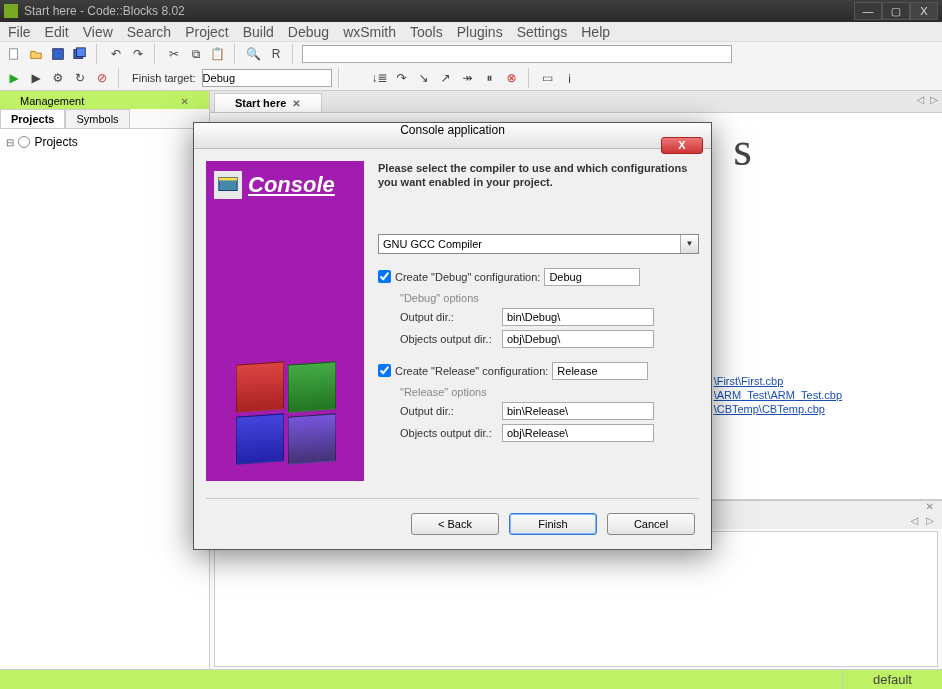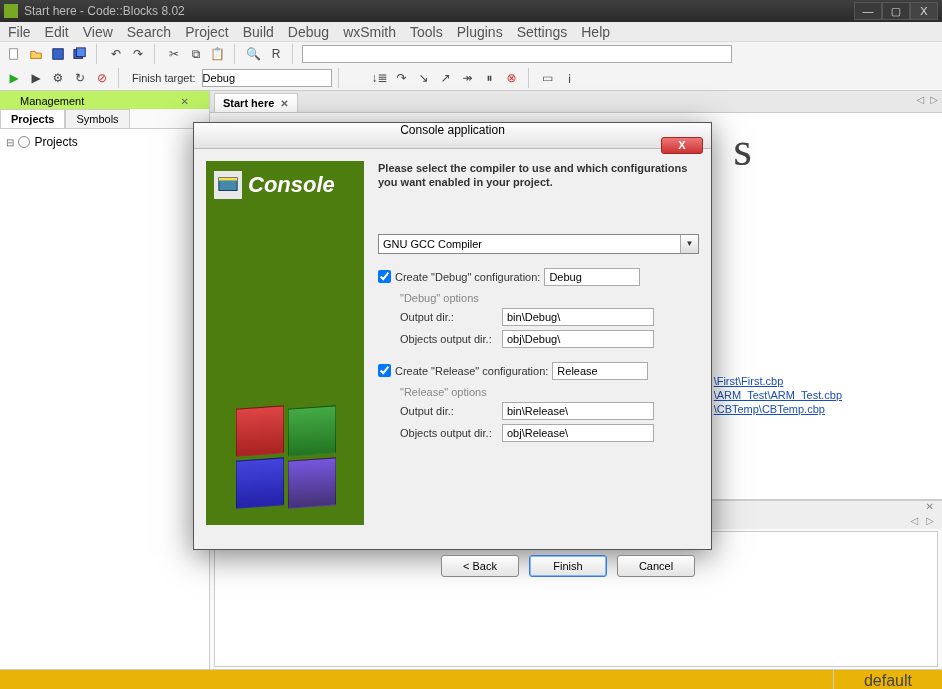--- a/index.html
+++ b/index.html
@@ -32,41 +32,41 @@
 .mgmt-tabs { display:flex; font-size:11px; }
 .mgmt-tab { padding:3px 10px; border:1px solid #ccc; border-bottom:none; background:#f2f2f2; }
 .mgmt-tab.active { background:#fff; font-weight:bold; }
 .mgmt-body { flex:1; background:#fff; border-top:1px solid #ccc; padding:6px; font-size:12px; }
 .tree-item { display:flex; align-items:center; gap:4px; }
 .tree-item .exp { color:#666; font-size:10px; }
 .tree-item .ws-icon { width:12px; height:12px; border:1px solid #888; border-radius:50%; }
 
 .main { flex:1; display:flex; flex-direction:column; min-width:0; }
 .editor-tabs { height:22px; display:flex; align-items:flex-end; padding-left:4px; background:#e8e8e8; border-bottom:1px solid #ccc; position:relative;}
-.editor-tab { font-size:11px; font-weight:bold; padding:3px 8px; background:#fff; border:1px solid #ccc; border-bottom:none; display:flex; align-items:center; gap:6px;}
+.editor-tab { font-size:11px; font-weight:bold; padding:3px 20px; background:#fff; border:1px solid #ccc; border-bottom:none; display:flex; align-items:center; gap:6px;}
 .editor-tab .x { font-size:10px; color:#666; }
 .editor-nav { position:absolute; right:4px; top:3px; font-size:10px; color:#888; display:flex; gap:6px; }
 .editor-body { flex:1; background:#fff; position:relative; overflow:hidden; }
 .start-s { position:absolute; right:190px; top:8px; font-size:48px; font-family:Georgia, serif; color:#444; }
 .recent-links { position:absolute; right:100px; top:260px; font-size:11px; }
 .recent-links a { display:block; color:#1a4fb3; text-decoration:underline; margin:2px 0; }
 
 .bottom-panel { height:170px; border-top:2px solid #ccc; display:flex; flex-direction:column; background:#fafafa; }
 .bottom-panel .hdr { height:14px; display:flex; font-size:10px; color:#888; justify-content:flex-end; padding:0 8px; gap:8px; background:#eee;}
 .bottom-panel .out { flex:1; background:#fff; font-family:"Courier New",monospace; font-size:12px; padding:4px 8px; color:#333; border:1px solid #ccc; margin:2px 4px;}
-.statusbar { height:20px; background:#eab308; border-top:1px solid #ccc; display:flex; font-size:16px; color:#444; }
+.statusbar { height:20px; background:#bef264; border-top:1px solid #ccc; display:flex; font-size:13px; color:#444; }
 .statusbar .cell { border-left:1px solid #ccc; padding:2px 30px; }
 .statusbar .spacer { flex:1; }
 
 
 .dialog { position:absolute; left:193px; top:122px; width:519px; height:428px; background:#f0f0f0; border:1px solid #555; box-shadow:0 6px 30px rgba(0,0,0,0.5); display:flex; flex-direction:column; }
 .dlg-title { height:26px; background:linear-gradient(#fdfdfd,#e3e3e3); border-bottom:1px solid #bbb; display:flex; align-items:center; font-size:12px; padding:0 8px;flex-direction:column; }
 .dlg-close { margin-left:auto; width:42px; height:18px; background:linear-gradient(#e77,#c33); border:1px solid #a22; border-radius:3px; color:#fff; text-align:center; font-size:11px; line-height:15px; font-weight:bold;}
 .dlg-body { flex:1; display:flex; padding:12px; gap:14px; }
-.dlg-side { width:158px; height:364px; background:#4d7c0f; color:#fff; position:relative; }
+.dlg-side { width:158px; height:320px; background:#a21caf; color:#fff; position:relative;text-decoration:underline; }
 .dlg-side .console-hdr { display:flex; align-items:center; gap:6px; padding:10px 8px; }
 .dlg-side .console-hdr .ic { width:28px; height:28px; background:#e8e8e8; display:flex; align-items:center; justify-content:center; }
 .dlg-side .console-hdr .txt { font-size:22px; font-weight:bold; font-style:italic; }
 .cubes { position:absolute; bottom:14px; left:24px; width:110px; height:110px; }
 .cube { position:absolute; width:48px; height:48px; transform:skewY(-4deg); border:1px solid rgba(0,0,0,0.3); }
 .cube.red { background:linear-gradient(#d44,#a22); left:6px; top:6px; }
 .cube.green { background:linear-gradient(#4a4,#272); left:58px; top:6px; }
 .cube.blue { background:linear-gradient(#44d,#22a); left:6px; top:58px; }
 .cube.purple { background:linear-gradient(#75d,#437); left:58px; top:58px; }
 
@@ -80,21 +80,21 @@
 .chk-row input[type=checkbox]{ width:13px; height:13px; }
 .chk-row .txtlbl { flex:0 0 auto; }
 .chk-row .txtval { border:1px solid #aaa; height:18px; width:96px; padding:0 4px; font-size:11px; background:#fff; }
 .opt-group { margin-left:22px; margin-bottom:10px; }
 .opt-group .grp-title { color:#888; margin-bottom:4px; }
 .field-row { display:flex; align-items:center; gap:6px; margin-bottom:4px; }
 .field-row .flbl { width:96px; }
 .field-row input { border:1px solid #aaa; height:18px; width:152px; padding:0 4px; font-size:11px; background:#fff; }
 .dlg-sep { height:1px; background:#ccc; margin:4px 12px; }
 .dlg-buttons { display:flex; justify-content:flex-end; gap:10px; padding:10px 16px 14px; }
-.dlg-buttons button { width:78px; height:22px; font-size:11px; border:1px solid #888; background:linear-gradient(#fdfdfd,#e4e4e4); border-radius:3px; }
+.dlg-buttons button { width:88px; height:22px; font-size:11px; border:1px solid #888; background:linear-gradient(#fdfdfd,#e4e4e4); border-radius:3px; }
 .dlg-buttons button.primary { border:1px solid #3a7bd5; box-shadow:0 0 0 1px #7ab7ff inset; }
 
 </style>
 </head>
 <body>
 
 <div class="titlebar">
   <span class="app-icon"></span>
   <span>Start here - Code::Blocks 8.02</span>
   <div class="btns">

